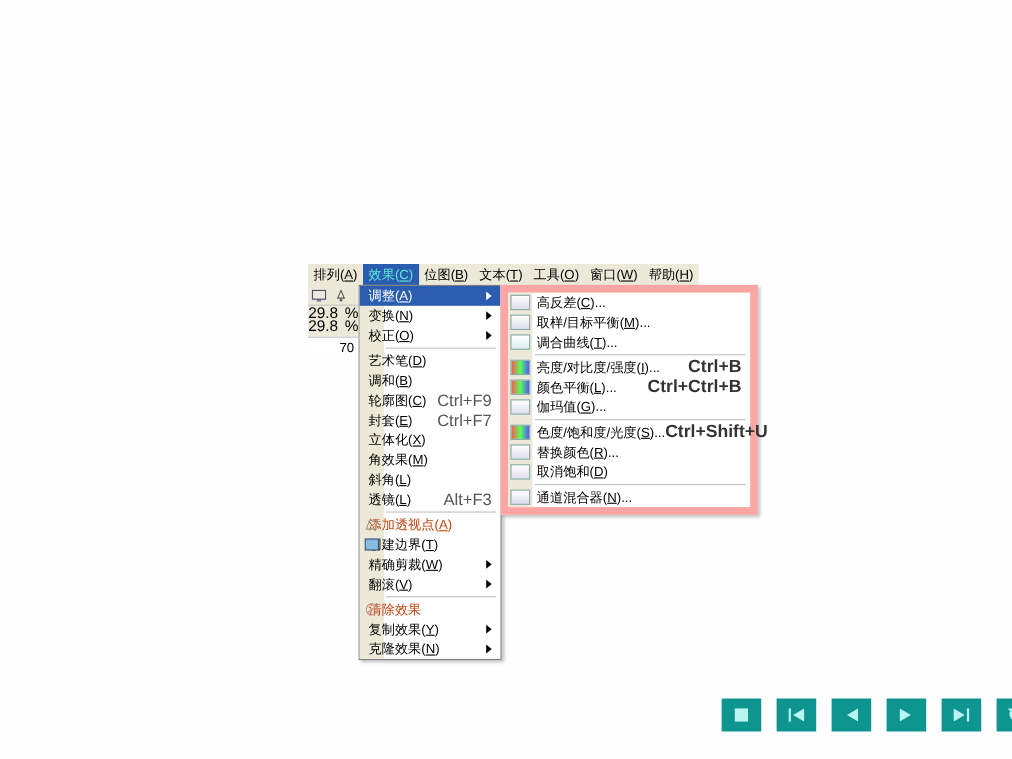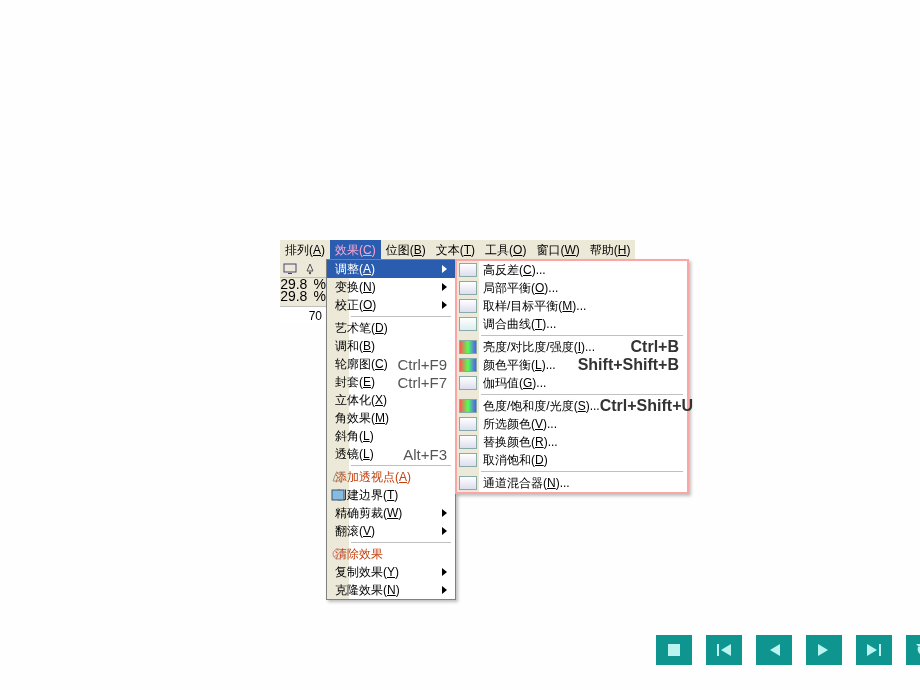--- a/index.html
+++ b/index.html
@@ -22,21 +22,21 @@
       height: 20px;
     }
     .menu-item {
       padding: 2px 5px;
       cursor: pointer;
       white-space: nowrap;
     }
     .menu-item .accel { text-decoration: underline; }
     .menu-item.selected {
       background: #2a5db0;
-      color: #f9a8d4;
+      color: #5eead4;
     }
     .toolbar-area {
       position: absolute;
       left: 280px;
       top: 260px;
       width: 46px;
     }
     .tb-row, .tb-num-row, .ruler {
       background: #ece9d8;
       height: 18px;
@@ -92,21 +92,21 @@
     .dd-ico {
       position:absolute; left:2px; width:18px; height:16px;
       display:flex; align-items:center; justify-content:center;
     }
     .submenu {
       position:absolute;
       left: 455px;
       top: 259px;
       width: 234px;
       background:#fff;
-      border:2px solid #fca5a5;
+      border:7px solid #fca5a5;
       box-shadow: 2px 2px 3px rgba(0,0,0,0.25);
     }
     .sub-strip{
       position:absolute; left:0; top:0; bottom:0; width:22px; background:#ece9d8;
     }
     .sub-row {
       position:relative;
       height:18px;
       display:flex;
       align-items:center;
@@ -222,57 +222,49 @@
   </div>
 
 <div class="submenu" id="dd-adjust">
   <div class="sub-strip"></div>
 <div class="sub-row">
       <span class="subico "></span>
       <span>高反差(<span class="accel">C</span>)...</span>
     </div>
     <div class="sub-row">
       <span class="subico "></span>
-      <span>局部平衡(<span class="accel">O</span>)...</span>
-    </div>
-    <div class="sub-row">
-      <span class="subico "></span>
       <span>取样/目标平衡(<span class="accel">M</span>)...</span>
     </div>
     <div class="sub-row">
       <span class="subico crv"></span>
       <span>调合曲线(<span class="accel">T</span>)...</span>
     </div>
     <div class="sub-sep"></div>
     <div class="sub-row">
       <span class="subico clr"></span>
       <span>亮度/对比度/强度(<span class="accel">I</span>)...</span>
       <span class="sub-sc">Ctrl+B</span>
     </div>
     <div class="sub-row">
       <span class="subico clr"></span>
       <span>颜色平衡(<span class="accel">L</span>)...</span>
-      <span class="sub-sc">Shift+Shift+B</span>
+      <span class="sub-sc">Ctrl+Ctrl+B</span>
     </div>
     <div class="sub-row">
       <span class="subico "></span>
       <span>伽玛值(<span class="accel">G</span>)...</span>
     </div>
     <div class="sub-sep"></div>
     <div class="sub-row">
       <span class="subico clr"></span>
       <span>色度/饱和度/光度(<span class="accel">S</span>)...</span>
       <span class="sub-sc">Ctrl+Shift+U</span>
     </div>
     <div class="sub-row">
       <span class="subico "></span>
-      <span>所选颜色(<span class="accel">V</span>)...</span>
-    </div>
-    <div class="sub-row">
-      <span class="subico "></span>
       <span>替换颜色(<span class="accel">R</span>)...</span>
     </div>
     <div class="sub-row">
       <span class="subico "></span>
       <span>取消饱和(<span class="accel">D</span>)</span>
     </div>
     <div class="sub-sep"></div>
     <div class="sub-row">
       <span class="subico "></span>
       <span>通道混合器(<span class="accel">N</span>)...</span>

